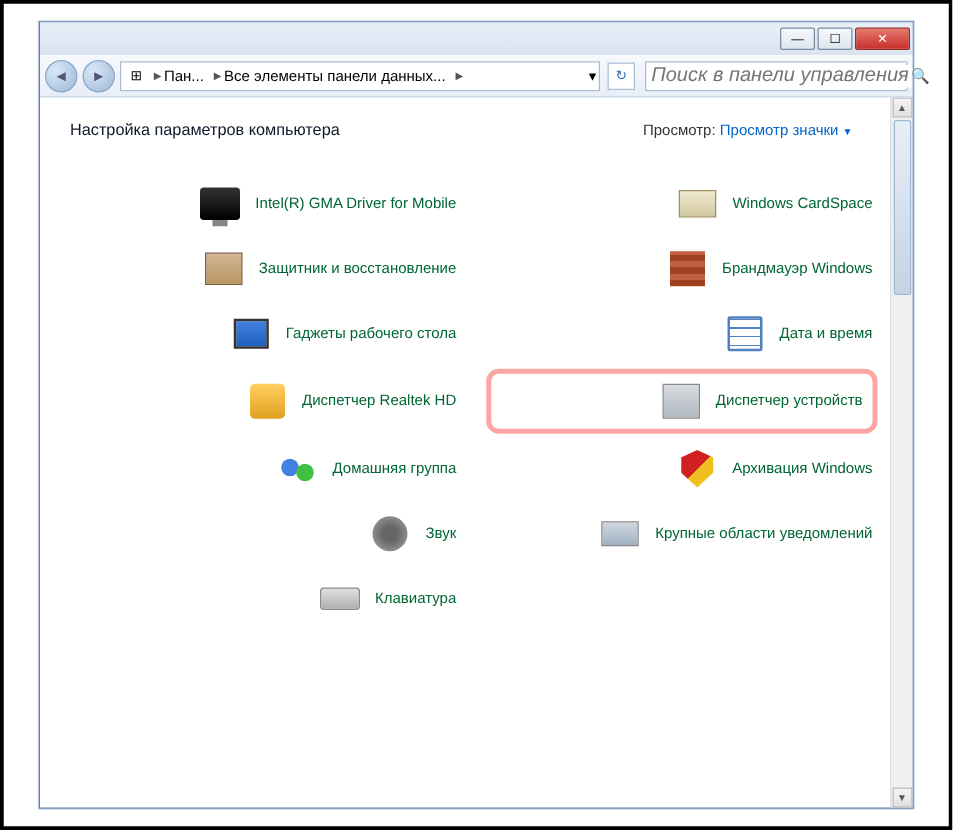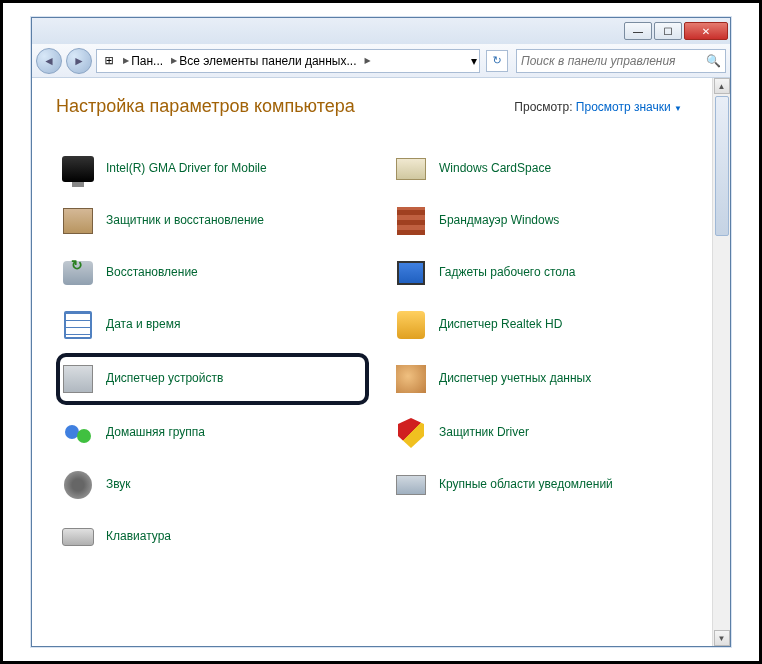--- a/index.html
+++ b/index.html
@@ -11,37 +11,37 @@
 .winbtn.close { width: 44px; background: linear-gradient(#e47a6f, #c9302c); color: #fff; border-color: #a02820; }
 .navbar { height: 34px; background: linear-gradient(#f7f9fc, #e8eef7); border-bottom: 1px solid #c5d3e4; display: flex; align-items: center; padding: 0 4px; gap: 4px; }
 .navbtn { width: 26px; height: 26px; border-radius: 50%; background: radial-gradient(circle at 30% 30%, #d8e8f8, #9fb8d6); border: 1px solid #8ba5c5; cursor: pointer; display: flex; align-items: center; justify-content: center; color: #557; }
 .navbtn .arr { font-size: 12px; }
 .addrbar { flex: 1; height: 24px; border: 1px solid #a9bcd4; background: #fff; display: flex; align-items: center; padding: 0 2px; }
 .addrbar .seg { padding: 0 4px; cursor: pointer; display: flex; align-items: center; gap: 2px; }
 .addrbar .seg .chev { font-size: 8px; color: #555; }
 .addrbar .icn { width: 16px; height: 16px; margin: 0 2px; display: flex; align-items: center; justify-content: center; font-size: 11px; }
 .refresh { width: 22px; height: 22px; border: 1px solid #a9bcd4; background: #fff; margin-left: 2px; display:flex;align-items:center;justify-content:center;color:#2b6cb0;cursor:pointer;font-size:11px; }
 .searchbox { width: 210px; height: 24px; border: 1px solid #a9bcd4; background: #fff; margin-left: 4px; display: flex; align-items: center; padding: 0 4px; }
-.searchbox input { border: none; outline: none; flex: 1; font-size: 12px; font-style: italic; color: #3b82f6; }
+.searchbox input { border: none; outline: none; flex: 1; font-size: 16px; font-style: italic; color: #3b82f6; }
 .searchbox .sicon { color: #2b6cb0; font-size: 12px; }
 .content { flex: 1; display: flex; position: relative; overflow: hidden; }
 .scrollarea { flex: 1; padding: 18px 10px 10px 24px; overflow: hidden; }
 .scrollbar { width: 18px; background: #f0f0f0; border-left: 1px solid #ddd; display: flex; flex-direction: column; align-items: center; }
 .scrollbar .sbtn { width: 16px; height: 16px; background: linear-gradient(#f5f5f5,#e0e0e0); border: 1px solid #bbb; font-size: 8px; display:flex;align-items:center;justify-content:center; color:#555; }
 .scrollbar .thumb { width: 14px; background: linear-gradient(#e8eef7,#c5d3e4); border: 1px solid #9fb8d6; border-radius: 2px; margin-top: 2px; }
 .header-row { display: flex; justify-content: space-between; align-items: center; margin-bottom: 28px; padding-right: 20px; }
-.header-row h1 { font-size: 18px; font-weight: normal; color: #a16207; }
+.header-row h1 { font-size: 13px; font-weight: normal; color: #0f172a; }
 .viewopt { font-size: 12px; color: #333; }
 .viewopt a { color: #0066cc; text-decoration: none; cursor: pointer; }
 .viewopt .dd { font-size: 8px; color: #0066cc; }
 .grid { display: grid; grid-template-columns: 1fr 1fr; gap: 4px 20px; }
-.item { display: flex; align-items: center; gap: 10px; padding: 6px 4px; cursor: pointer; position: relative; min-height: 48px; }
+.item { display: flex; align-items: center; gap: 10px; padding: 6px 4px; cursor: pointer; position: relative; min-height: 48px; justify-content: flex-end; }
 .item .ic { width: 36px; height: 36px; flex-shrink: 0; display: flex; align-items: center; justify-content: center; font-size: 24px; }
 .item .lbl { color: #006633; font-size: 12px; line-height: 1.3; max-width: 180px; }
-.item.hl { border: 4px solid #0f172a; border-radius: 10px; padding: 4px 8px 4px 0; }
+.item.hl { border: 4px solid #fca5a5; border-radius: 10px; padding: 4px 8px 4px 0; }
 .ic-monitor{background:linear-gradient(#333,#000);border-radius:3px;width:32px;height:26px;position:relative}
 .ic-monitor:after{content:"";position:absolute;bottom:-5px;left:10px;width:12px;height:5px;background:#888}
 .ic-cd{width:30px;height:30px;border-radius:50%;background:radial-gradient(circle,#fff 20%,#c0d0e0 60%,#8090a0);border:1px solid #888}
 .ic-box{width:30px;height:26px;background:linear-gradient(#d4b896,#b89560);border:1px solid #7a6040}
 .ic-disk{width:30px;height:24px;background:linear-gradient(#c0c8d0,#90a0b0);border-radius:4px;position:relative}
 .ic-disk:after{content:"↻";position:absolute;top:-4px;left:8px;color:#2a8020;font-weight:bold;font-size:14px}
 .ic-cal{width:28px;height:28px;background:#fff;border:2px solid #5080c0;border-radius:2px;background-image:repeating-linear-gradient(#5080c0 0 1px,transparent 1px 7px)}
 .ic-speaker{width:28px;height:28px;background:linear-gradient(#ffd060,#e0a020);border-radius:4px}
 .ic-users{width:30px;height:28px;background:radial-gradient(circle at 40% 40%,#f0c080,#c08040)}
 .ic-shield{width:26px;height:30px;background:linear-gradient(135deg,#d02020 50%,#f0c020 50%);clip-path:polygon(50% 0,100% 20%,100% 60%,50% 100%,0 60%,0 20%)}
@@ -133,26 +133,20 @@
               <div class="lbl">Защитник и восстановление</div>
             </div>
             <div class="item">
               <div class="ic">
                 <div class="ic-wall"></div>
               </div>
               <div class="lbl">Брандмауэр Windows</div>
             </div>
             <div class="item">
               <div class="ic">
-                <div class="ic-disk"></div>
-              </div>
-              <div class="lbl">Восстановление</div>
-            </div>
-            <div class="item">
-              <div class="ic">
                 <div class="ic-gadget"></div>
               </div>
               <div class="lbl">Гаджеты рабочего стола</div>
             </div>
             <div class="item">
               <div class="ic">
                 <div class="ic-cal"></div>
               </div>
               <div class="lbl">Дата и время</div>
             </div>
@@ -163,35 +157,29 @@
               <div class="lbl">Диспетчер Realtek HD</div>
             </div>
             <div class="item hl">
               <div class="ic">
                 <div class="ic-device"></div>
               </div>
               <div class="lbl">Диспетчер устройств</div>
             </div>
             <div class="item">
               <div class="ic">
-                <div class="ic-users"></div>
-              </div>
-              <div class="lbl">Диспетчер учетных данных</div>
-            </div>
-            <div class="item">
-              <div class="ic">
                 <div class="ic-group"></div>
               </div>
               <div class="lbl">Домашняя группа</div>
             </div>
             <div class="item">
               <div class="ic">
                 <div class="ic-shield"></div>
               </div>
-              <div class="lbl">Защитник Driver</div>
+              <div class="lbl">Архивация Windows</div>
             </div>
             <div class="item">
               <div class="ic">
                 <div class="ic-sound"></div>
               </div>
               <div class="lbl">Звук</div>
             </div>
             <div class="item">
               <div class="ic">
                 <div class="ic-tray"></div>

